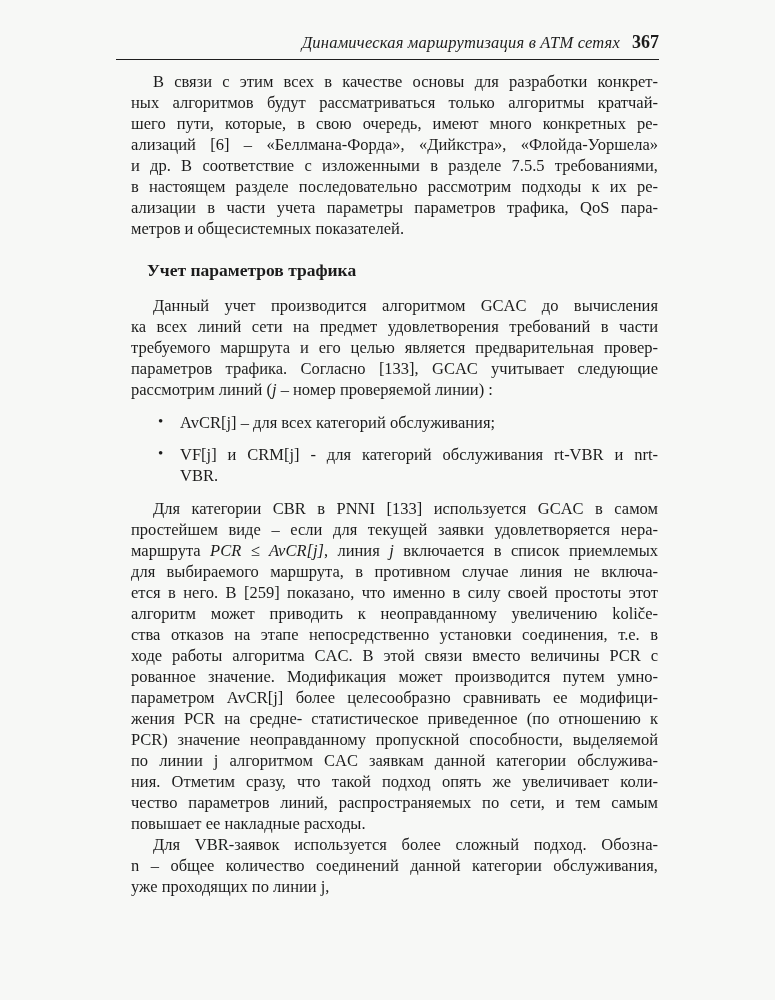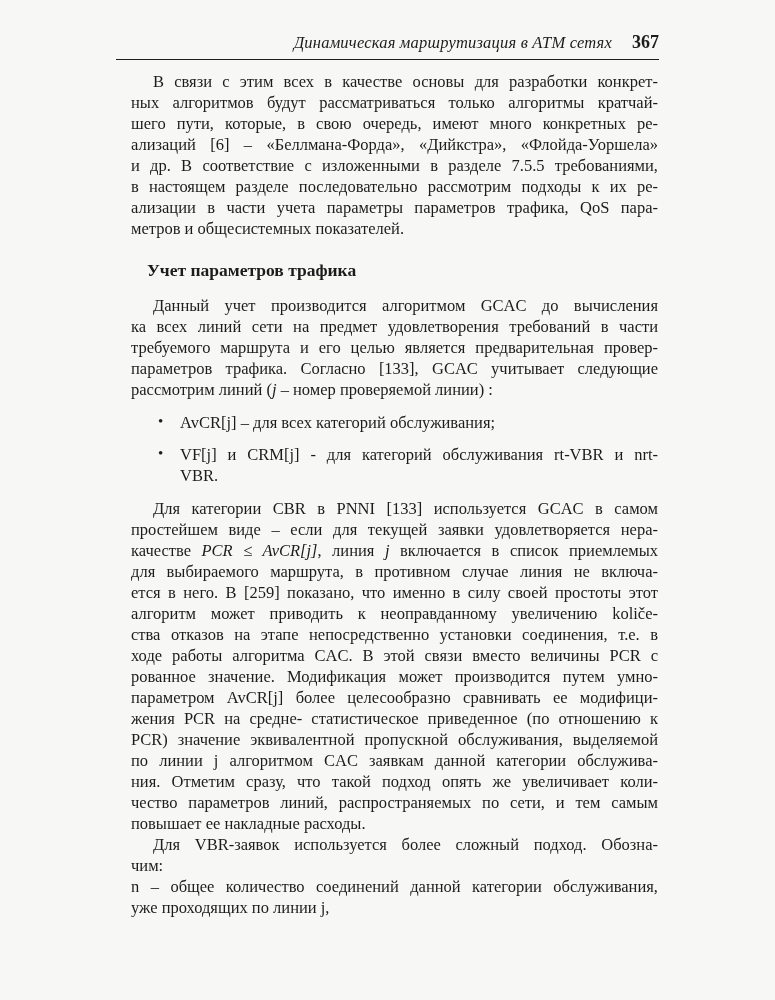--- a/index.html
+++ b/index.html
@@ -14,21 +14,21 @@
     font-size: 16.5px;
     overflow: hidden;
   }
   
   .pagehead {
     margin: 32px 116px 0 116px;
     width: 543px;
     display: flex;
     justify-content: flex-end;
     align-items: baseline;
-    gap: 20px;
+    gap: 12px;
     padding-bottom: 6px;
     border-bottom: 1.6px solid #1e1e1e;
   }
   .running-title { font-style: italic; font-size: 16.5px; letter-spacing: 0.2px; }
   .page-number  { font-weight: bold; font-size: 18px; }
   
   .col {
     margin: 11px 117px 0 131px;
     width: 527px;
   }
@@ -102,39 +102,38 @@
       <div class="bullet">
         <span class="dot">•</span>
         <div class="ln">VF[j] и CRM[j] - для категорий обслуживания rt-VBR и nrt-</div>
         <div class="ln end">VBR.</div>
       </div>
     </div>
 
     <div>
       <div class="ln ind">Для категории CBR в PNNI [133] используется GCAC в самом</div>
       <div class="ln">простейшем виде – если для текущей заявки удовлетворяется нера-</div>
-      <div class="ln"><span>качестве </span><span class="it">PCR ≤ AvCR[j]</span><span>, линия </span><span class="it">j</span><span> включается в список приемлемых</span></div>
+      <div class="ln"><span>маршрута </span><span class="it">PCR ≤ AvCR[j]</span><span>, линия </span><span class="it">j</span><span> включается в список приемлемых</span></div>
       <div class="ln">для выбираемого маршрута, в противном случае линия не включа-</div>
       <div class="ln">ется в него. В [259] показано, что именно в силу своей простоты этот</div>
       <div class="ln">алгоритм может приводить к неоправданному увеличению količе-</div>
       <div class="ln">ства отказов на этапе непосредственно установки соединения, т.е. в</div>
       <div class="ln">ходе работы алгоритма CAC. В этой связи вместо величины PCR с</div>
       <div class="ln">рованное значение. Модификация может производится путем умно-</div>
       <div class="ln">параметром AvCR[j] более целесообразно сравнивать ее модифици-</div>
       <div class="ln">жения PCR на средне- статистическое приведенное (по отношению к</div>
-      <div class="ln">PCR) значение эквивалентной пропускной обслуживания, выделяемой</div>
+      <div class="ln">PCR) значение неоправданному пропускной способности, выделяемой</div>
       <div class="ln">по линии j алгоритмом CAC заявкам данной категории обслужива-</div>
       <div class="ln">ния. Отметим сразу, что такой подход опять же увеличивает коли-</div>
       <div class="ln">чество параметров линий, распространяемых по сети, и тем самым</div>
       <div class="ln end">повышает ее накладные расходы.</div>
     </div>
 
     <div>
       <div class="ln ind">Для VBR-заявок используется более сложный подход. Обозна-</div>
-      <div class="ln end">чим:</div>
     </div>
 
     <div>
       <div class="ln">n – общее количество соединений данной категории обслуживания,</div>
       <div class="ln end">уже проходящих по линии j,</div>
     </div>
 
   </div>
 </div>
 

